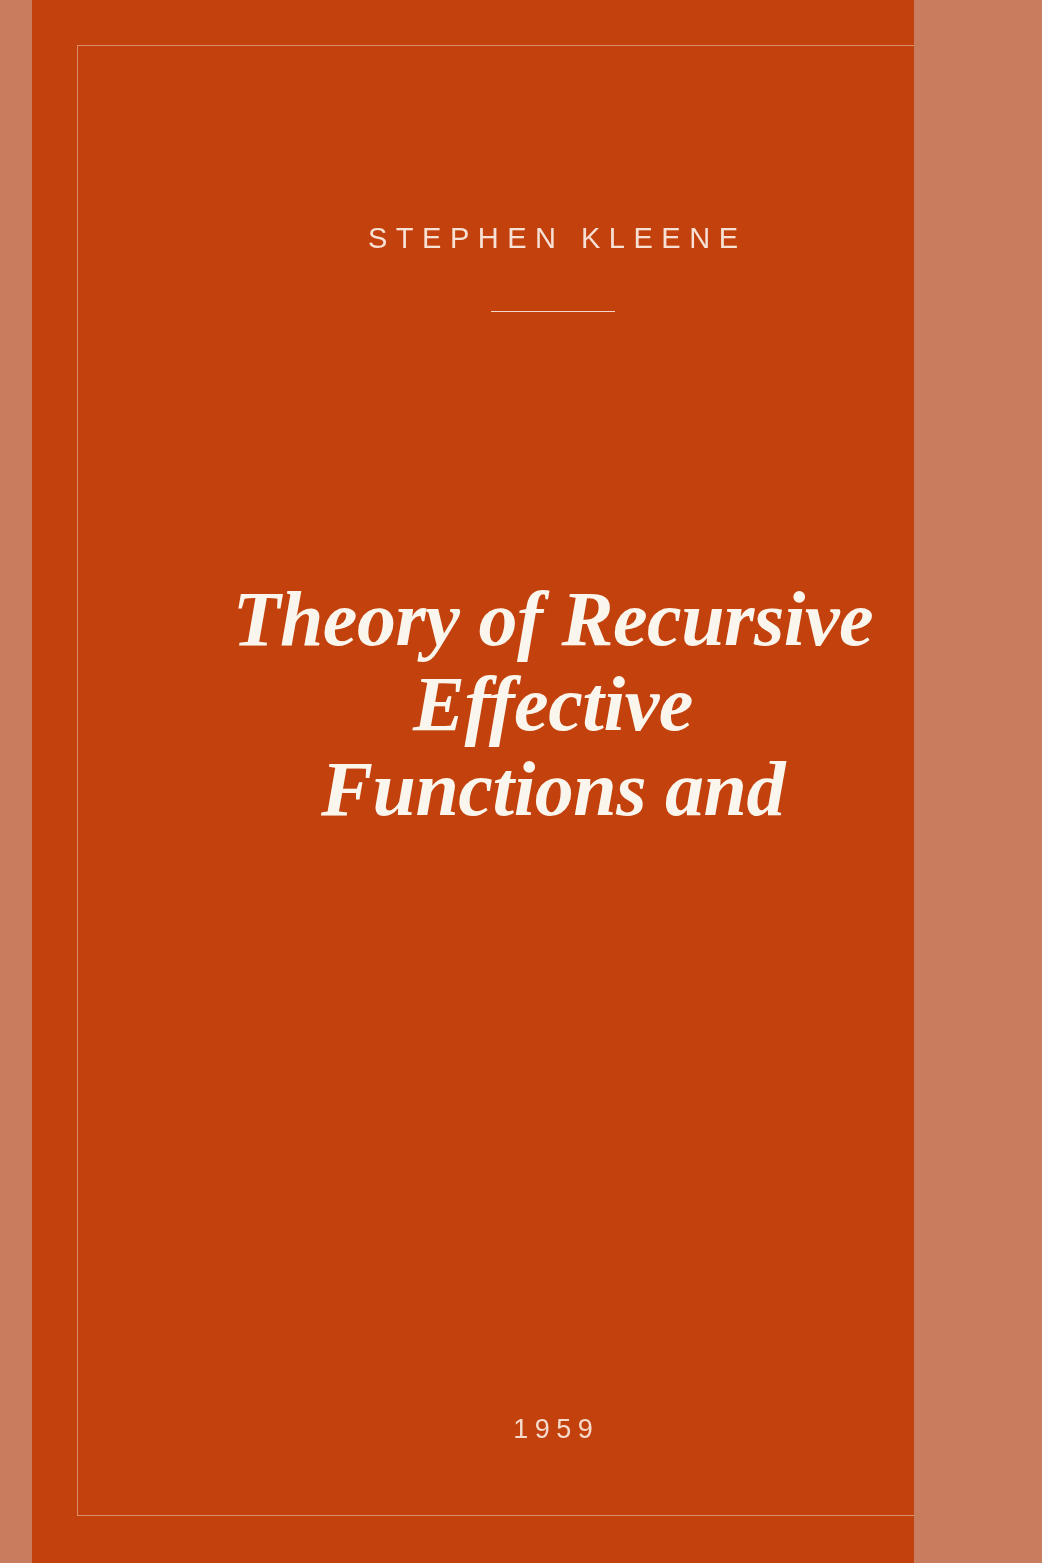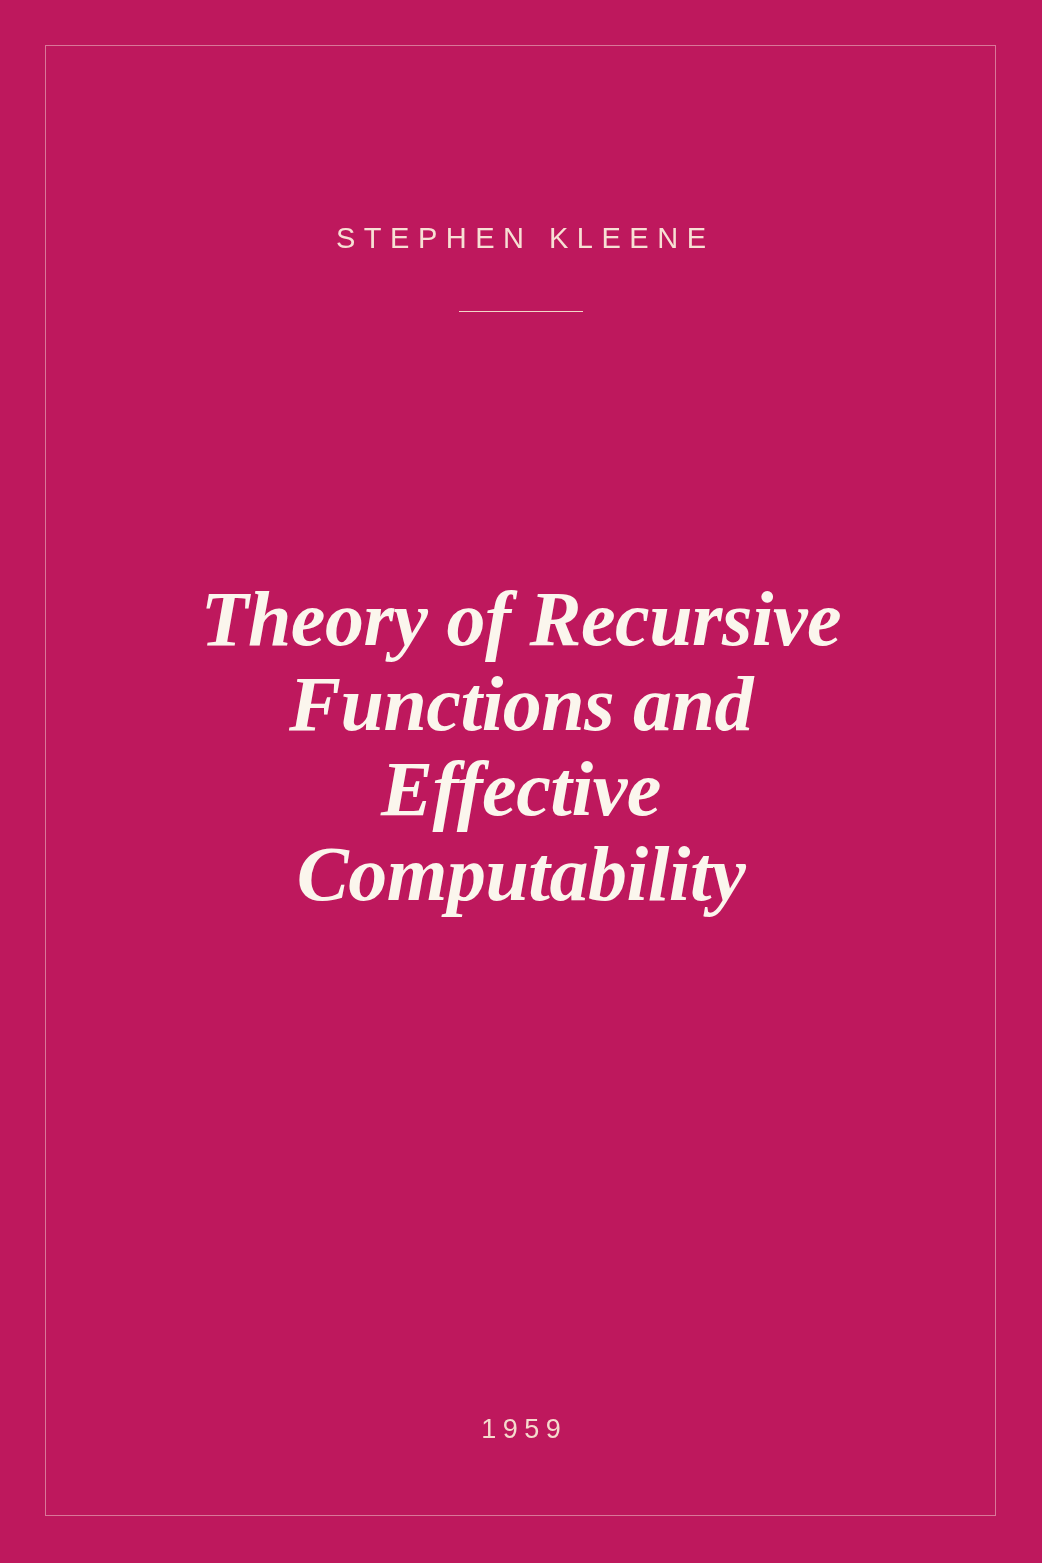--- a/index.html
+++ b/index.html
@@ -3,26 +3,27 @@
 <meta charset="utf-8">
 <style>
   html, body {
     margin: 0;
     padding: 0;
     background: #c87d5e;
   }
 
   .cover {
     position: relative;
-    width: 1042px;
+    width: 882px;
     height: 1563px;
-    background: #be185d;
+    background: #c2410c;
     overflow: hidden;
     font-family: "Liberation Sans", sans-serif;
     box-sizing: border-box;
+    margin-left: 32px;
   }
 
   
   .cover-frame {
     position: absolute;
     left: 45px;
     top: 45px;
     width: 951px;
     height: 1471px;
     border: 1px solid rgba(250, 235, 225, 0.45);
@@ -113,21 +114,20 @@
   <div class="cover-frame"></div>
 
   <div class="content">
 
     <div class="author">STEPHEN KLEENE</div>
 
     <div class="divider"></div>
 
     <div class="title">
       <span class="title-line">Theory of Recursive</span>
+      <span class="title-line">Effective</span>
       <span class="title-line">Functions and</span>
-      <span class="title-line">Effective</span>
-      <span class="title-line">Computability</span>
     </div>
 
     <div class="year">1959</div>
 
   </div>
 </div>
 
 </body></html>

